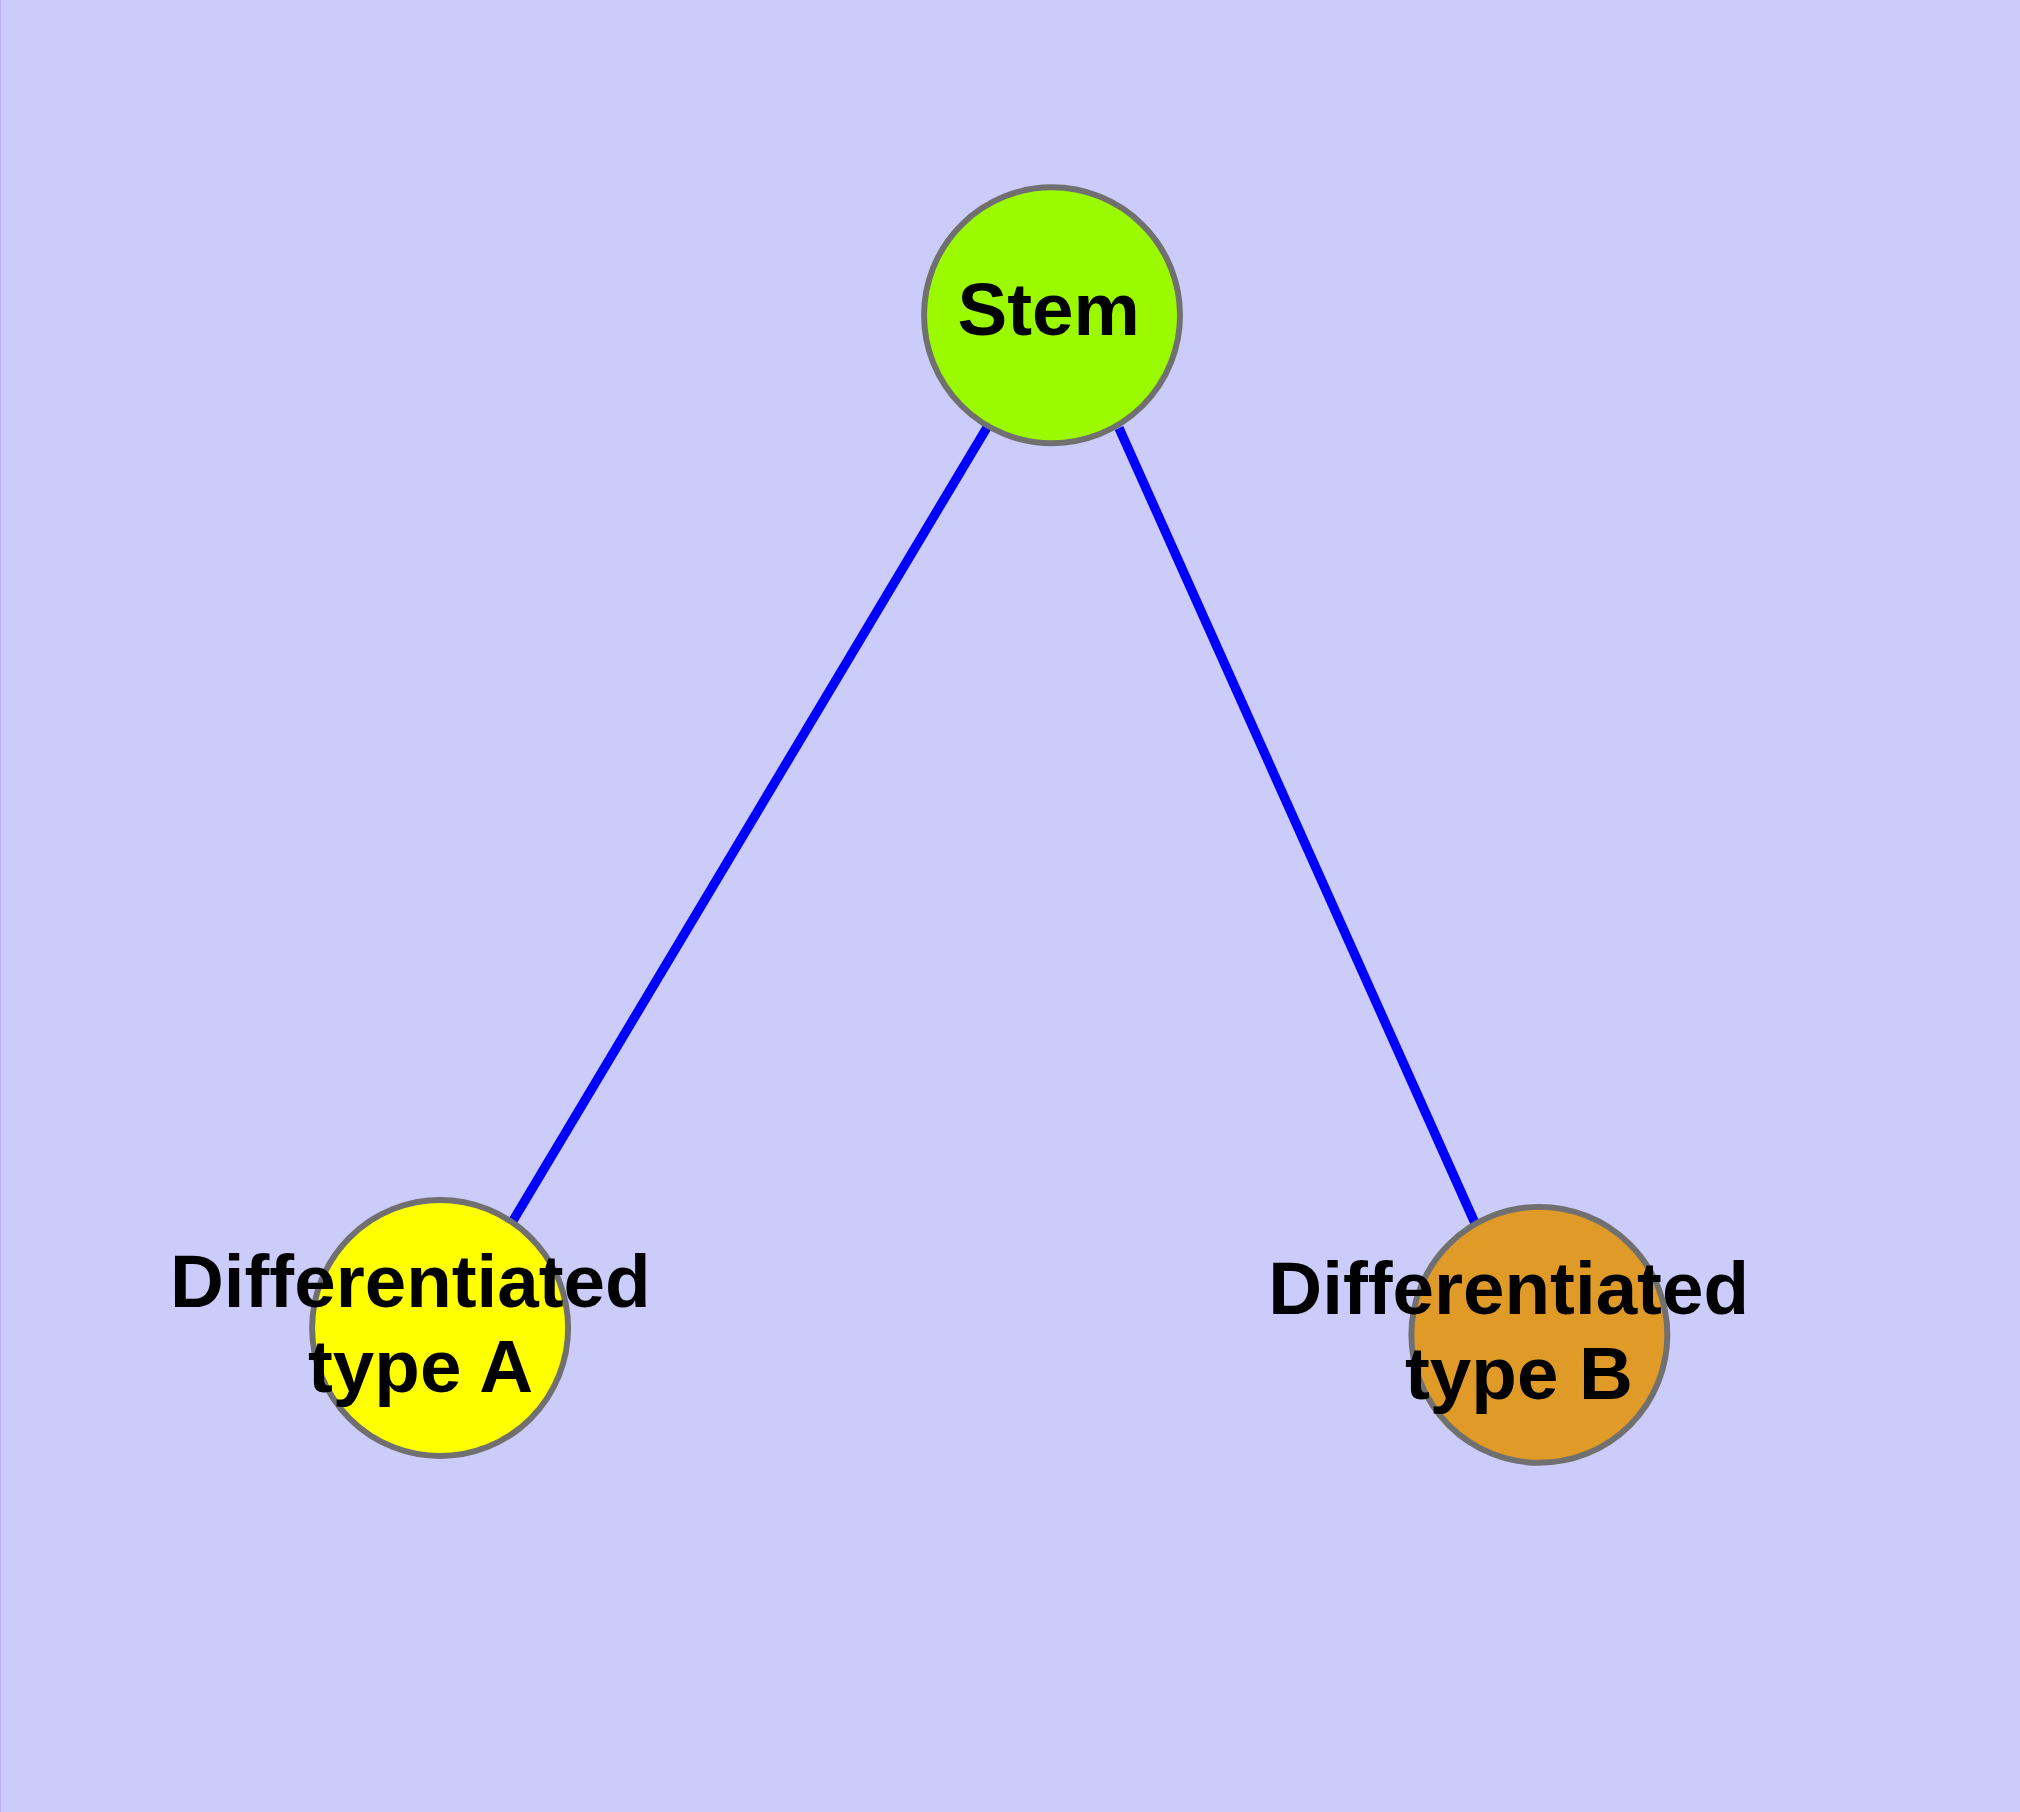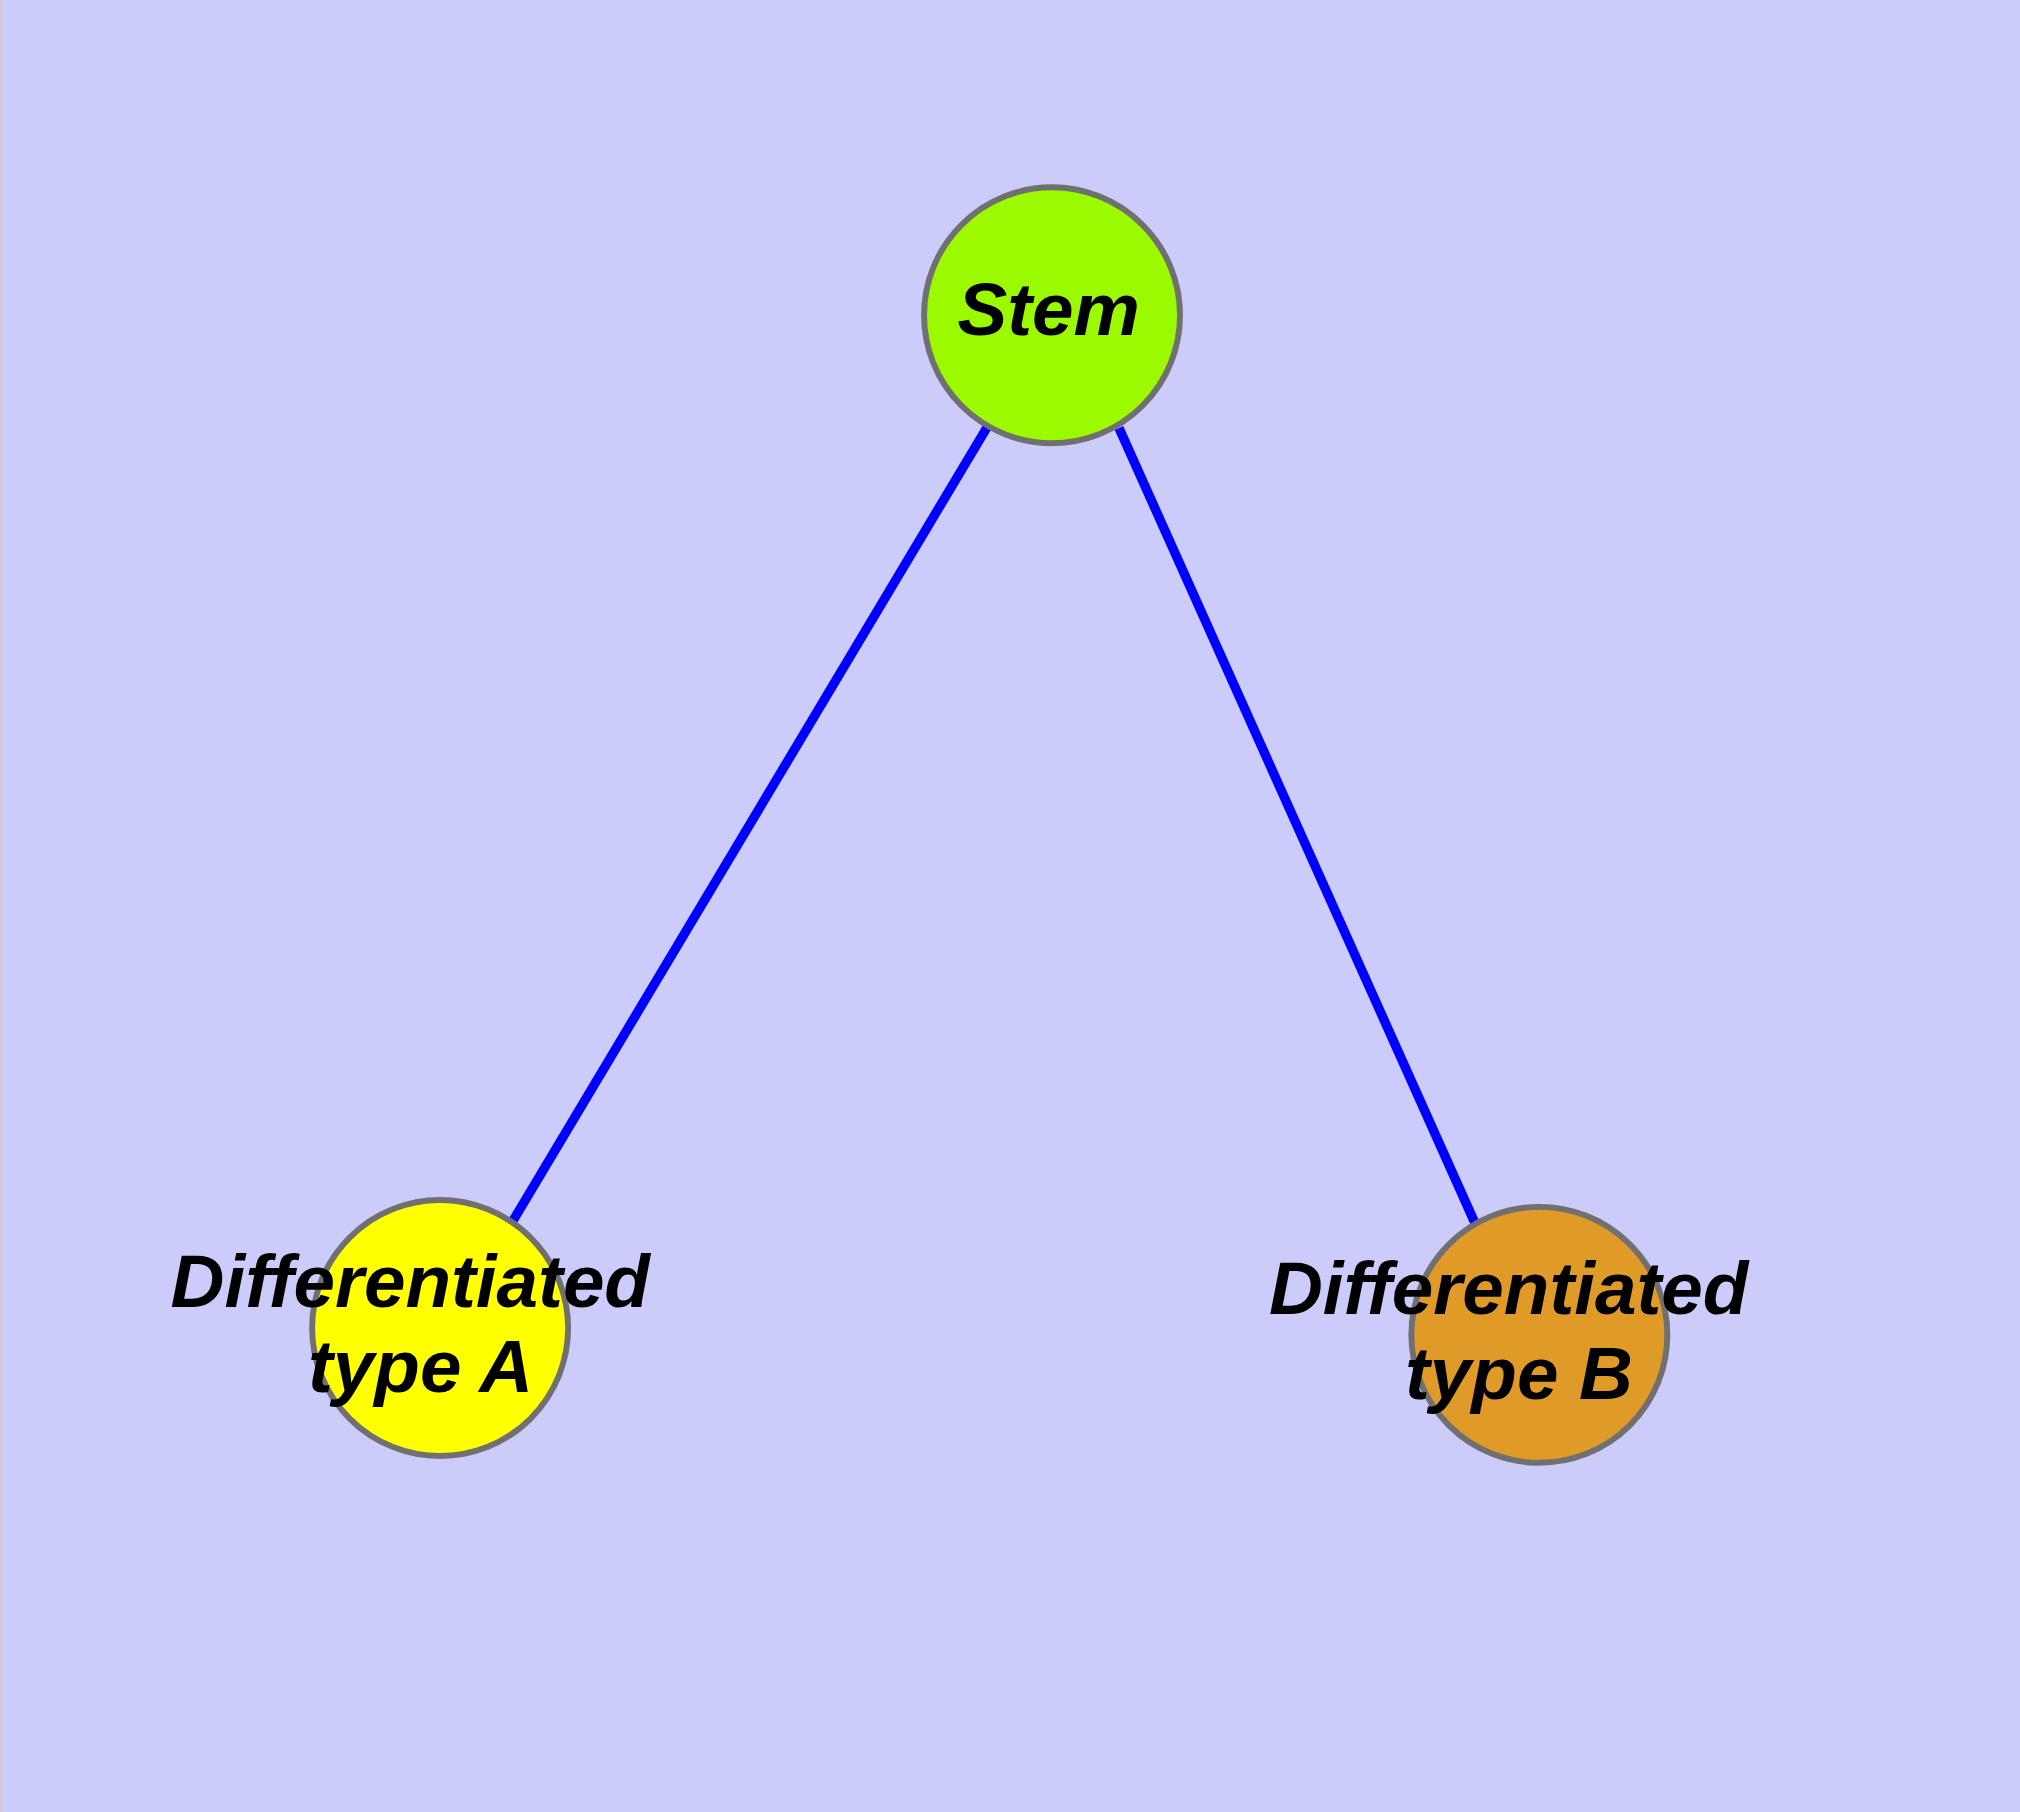--- a/index.html
+++ b/index.html
@@ -30,21 +30,21 @@
     font-weight: bold;
     fill: #000000;
     text-anchor: middle;
     dominant-baseline: middle;
     paint-order: normal;
   }
 </style>
 </head>
 <body style="background: rgb(204, 204, 250);">
 
-<div id="stage" style="width: 2021px; height: 1812px; background: #eab308; font-style: italic;">
+<div id="stage" style="width: 2021px; height: 1812px; background: #8b5cf6;">
   <svg id="graph-svg" viewBox="0 0 2384 2138" style="width: 2021px; height: 1812px;">
 
     <rect x="0" y="0" width="2384" height="2138" fill="#ccccfa"></rect>
 
     <g>
       <line class="graph-edge" x1="1165" y1="503" x2="604" y2="1442" stroke="#0000ff" stroke-width="11" stroke-linecap="butt"></line>
       <line class="graph-edge" x1="1320" y1="505" x2="1740" y2="1443" stroke="#0000ff" stroke-width="11" stroke-linecap="butt"></line>
     </g>
 
     <g>

